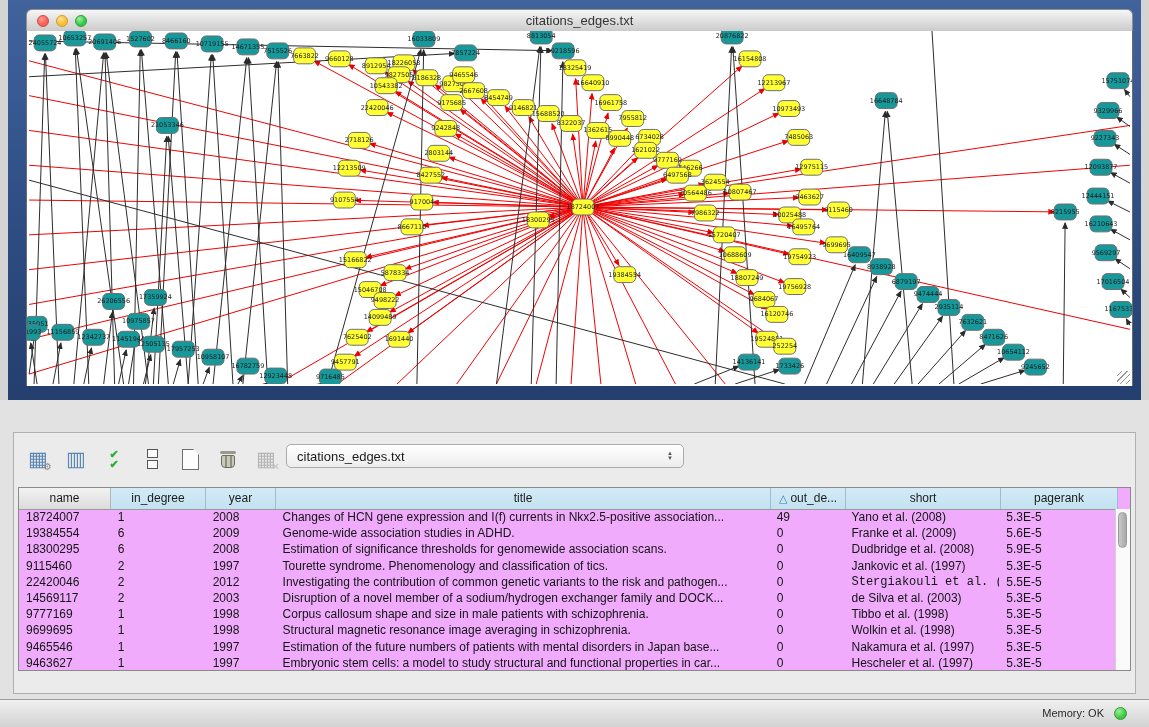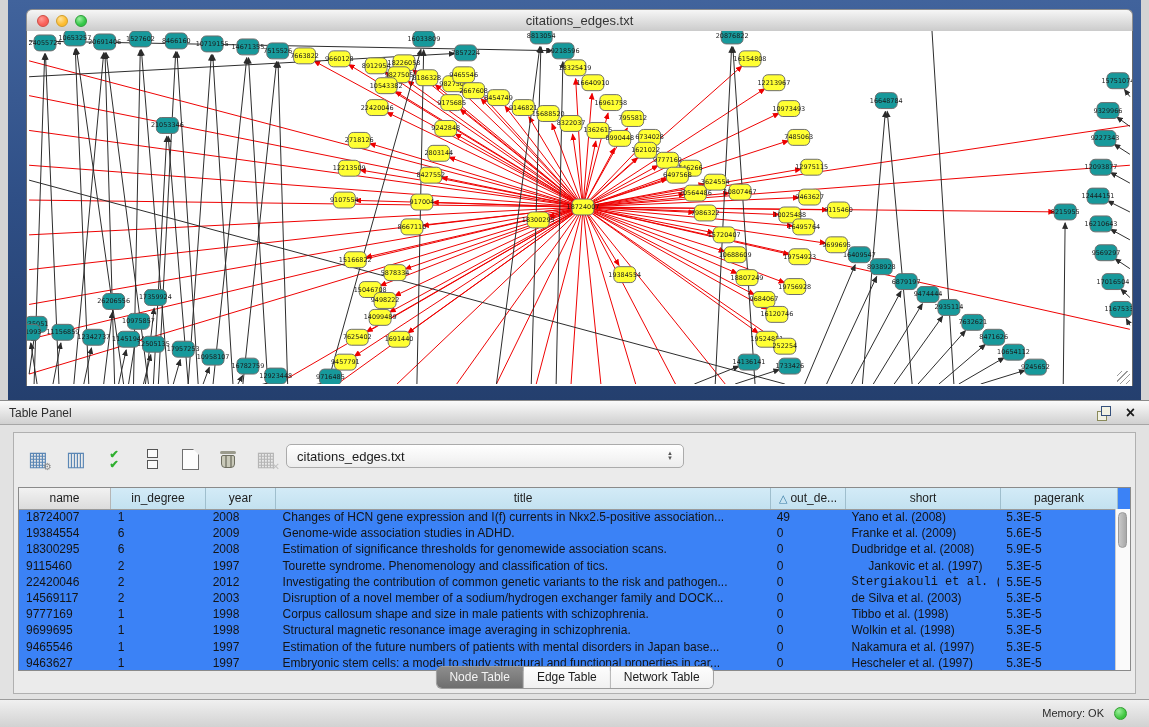--- a/index.html
+++ b/index.html
@@ -52,21 +52,21 @@
   .trash b{position:absolute;left:0;top:2px;width:16px;height:3px;background:#9a9a8c;border-radius:2px;display:block;}
   .trash u{position:absolute;left:1px;top:6px;width:14px;height:13px;border-radius:2px 2px 4px 4px;display:block;
            background:repeating-linear-gradient(90deg,#c9c9b9 0 3px,#8f8f80 3px 5px);border:1px solid #6e6e60;box-sizing:border-box;}
   .fx{font-family:"Liberation Serif",serif;font-style:italic;font-size:17px;color:#222;}
   .fx-x{font-family:"Liberation Serif",serif;font-style:italic;font-size:10px;color:#222;margin-top:3px;}
   #table-select{position:absolute;left:272px;top:11px;width:398px;height:24px;box-sizing:border-box;
                 border:1px solid #ababab;border-radius:5px;background:linear-gradient(#ffffff,#ededed);
                 font-size:13px;color:#1c1c1c;display:flex;align-items:center;padding:0 10px;cursor:pointer;}
   #table-select .sel-arrows{margin-left:auto;display:flex;flex-direction:column;font-size:6px;color:#555;line-height:5px;}
   
-  #data-table{position:absolute;left:4px;top:54px;width:1113px;height:184px;background:#3b82f6;
+  #data-table{position:absolute;left:4px;top:54px;width:1113px;height:184px;background:#f0abfc;
               border:1px solid #8a8a8a;box-sizing:border-box;overflow:hidden;}
   #thead{display:flex;height:21px;border-bottom:1px solid #9a9a9a;}
   .th{box-sizing:border-box;height:21px;line-height:20px;font-size:12px;color:#1c1c1c;text-align:center;
       background:linear-gradient(#d3ebf7,#c3e1f0);border-right:1px solid #9fbecd;overflow:hidden;white-space:nowrap;cursor:pointer;}
   .th.first{background:linear-gradient(#f2f2f2,#dcdcdc);border-right:1px solid #b5b5b5;}
   .th .sort{color:#3a7ca5;font-size:11px;margin-right:3px;font-family:"DejaVu Sans",sans-serif;}
   #tbody{position:absolute;left:0;top:21px;right:14px;bottom:0;overflow:hidden;}
   .tr{display:flex;height:16.2px;align-items:center;}
   .td{box-sizing:border-box;padding-left:7px;font-size:12px;color:#141414;white-space:nowrap;overflow:hidden;}
   #vscroll{position:absolute;right:0;top:21px;bottom:0;width:14px;background:#fafafa;border-left:1px solid #cfcfcf;}
@@ -743,28 +743,20 @@
           <g>
             <rect x="307" y="325" width="22" height="16" rx="5" fill="#FFFF33" stroke="#6e6e6e" stroke-width="1"></rect>
             <text x="318" y="335" text-anchor="middle" font-size="6.5" fill="#1a1a1a" font-family="&quot;DejaVu Sans&quot;,sans-serif">9457791</text>
           </g>
         </svg>
       <div id="resize-grip"></div>
     </div>
   </div>
 
   <div id="table-panel">
-    <div id="tp-header">
-      <span class="tp-title">Table Panel</span>
-      <span id="tp-float">
-          <i></i>
-          <i></i>
-        </span>
-      <span id="tp-close">×</span>
-    </div>
 
     <div id="tp-body">
       <div id="toolbar">
           <button class="tbtn">
             <span class="tbl-glyph">▦</span>
             <span class="mini">⚙</span>
           </button>
           <button class="tbtn">
             <span class="tbl-glyph">▥</span>
           </button>
@@ -844,21 +836,21 @@
               <div class="td" style="width: 75px;">0</div>
               <div class="td" style="width: 155px;">Dudbridge et al. (2008)</div>
               <div class="td" style="width: 117px;">5.9E-5</div>
             </div>
             <div class="tr">
               <div class="td" style="width: 92px;">9115460</div>
               <div class="td" style="width: 95px;">2</div>
               <div class="td" style="width: 70px;">1997</div>
               <div class="td" style="width: 495px;">Tourette syndrome. Phenomenology and classification of tics.</div>
               <div class="td" style="width: 75px;">0</div>
-              <div class="td" style="width: 155px; text-align: center;">Jankovic et al. (1997)</div>
+              <div class="td" style="width: 155px;">Jankovic et al. (1997)</div>
               <div class="td" style="width: 117px;">5.3E-5</div>
             </div>
             <div class="tr">
               <div class="td" style="width: 92px;">22420046</div>
               <div class="td" style="width: 95px;">2</div>
               <div class="td" style="width: 70px;">2012</div>
               <div class="td" style="width: 495px;">Investigating the contribution of common genetic variants to the risk and pathogen...</div>
               <div class="td" style="width: 75px;">0</div>
               <div class="td" style="width: 155px; font-family: Liberation Mono, monospace;">Stergiakouli et al. (2012)</div>
               <div class="td" style="width: 117px;">5.5E-5</div>
@@ -907,25 +899,20 @@
               <div class="td" style="width: 75px;">0</div>
               <div class="td" style="width: 155px;">Hescheler et al. (1997)</div>
               <div class="td" style="width: 117px;">5.3E-5</div>
             </div>
           </div>
         <div id="vscroll">
           <div id="vthumb"></div>
         </div>
       </div>
 
-      <div id="tabs">
-          <button class="tab selected">Node Table</button>
-          <button class="tab">Edge Table</button>
-          <button class="tab">Network Table</button>
-        </div>
     </div>
   </div>
 
   <div id="status-bar">
     <span class="mem">Memory: OK</span>
     <span id="mem-dot"></span>
   </div>
 
 </div>
 

